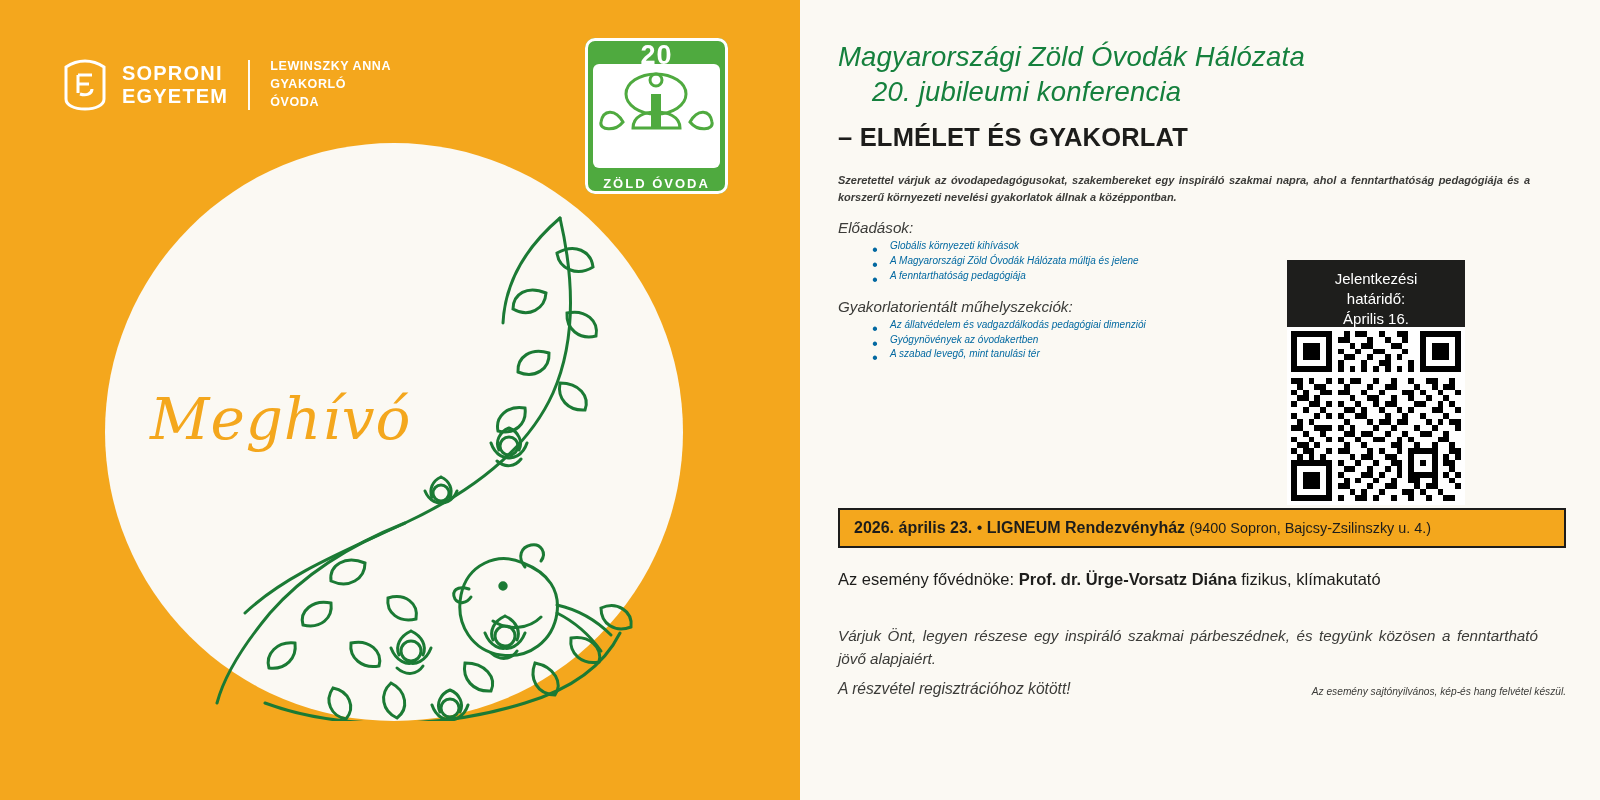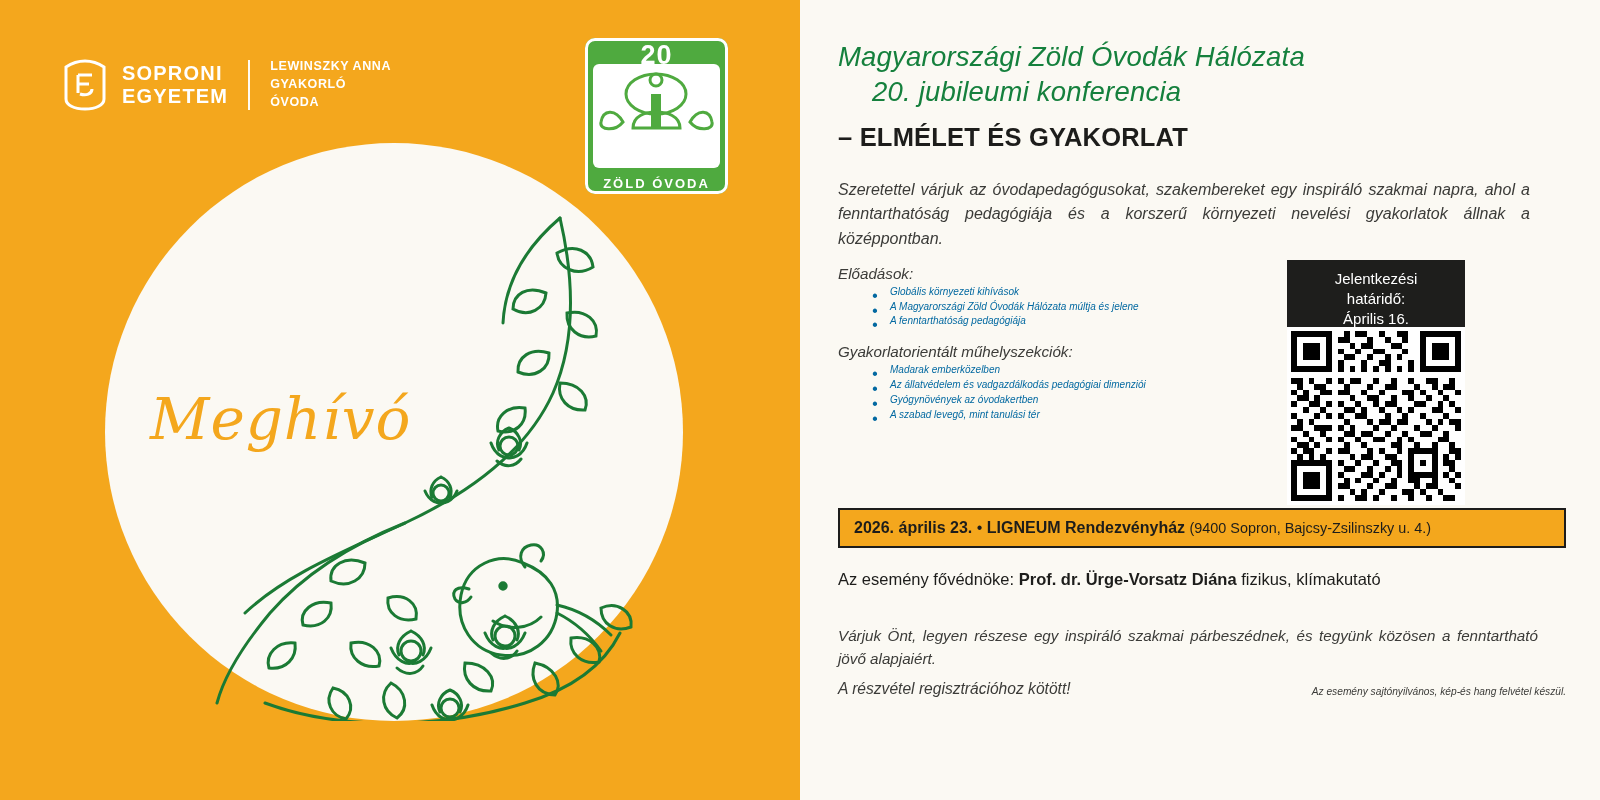--- a/index.html
+++ b/index.html
@@ -166,27 +166,28 @@
   }
   .title2 {
     margin-top: 12px;
     font-size: 25.5px;
     font-weight: bold;
     color: #1d1d1b;
     line-height: 1.28;
     letter-spacing: .2px;
   }
   .lead {
-    margin-top: 24px;
-    font-size: 16px;
+    margin-top: 18px;
+    font-size: 11px;
     font-style: italic;
     color: #3b3b38;
     line-height: 1.52;
     text-align: justify;
     width: 692px;
+    font-weight: bold;
   }
   .sect-label {
     margin-top: 14px;
     font-size: 15.2px;
     font-style: italic;
     color: #3b3b38;
   }
   ul.bullets {
     margin: 3px 0 0 0;
     padding-left: 34px;
@@ -420,21 +421,20 @@
 
       <div class="sect-label">Előadások:</div>
       <ul class="bullets">
         <li>Globális környezeti kihívások</li>
         <li>A Magyarországi Zöld Óvodák Hálózata múltja és jelene</li>
         <li>A fenntarthatóság pedagógiája</li>
       </ul>
 
       <div class="sect-label">Gyakorlatorientált műhelyszekciók:</div>
       <ul class="bullets">
-        <li>Madarak emberközelben</li>
         <li>Az állatvédelem és vadgazdálkodás pedagógiai dimenziói</li>
         <li>Gyógynövények az óvodakertben</li>
         <li>A szabad levegő, mint tanulási tér</li>
       </ul>
     </div>
 
     <div class="deadline">
       <div>Jelentkezési határidő:</div>
       <div>Április 16.</div>
     </div>

